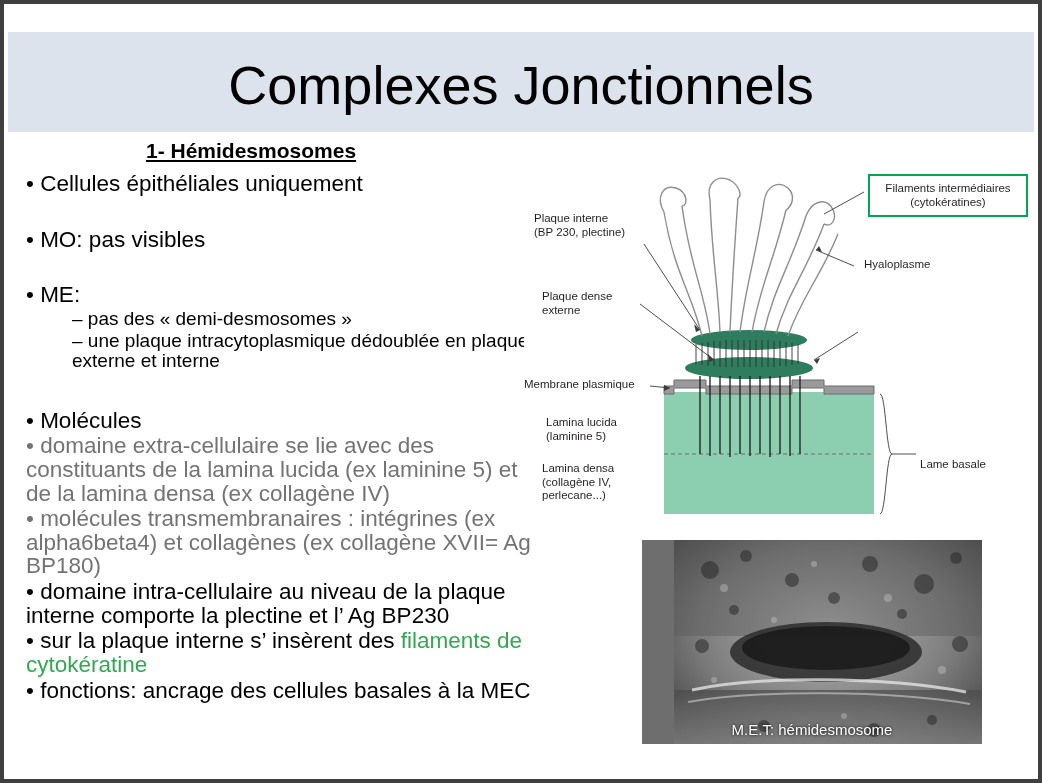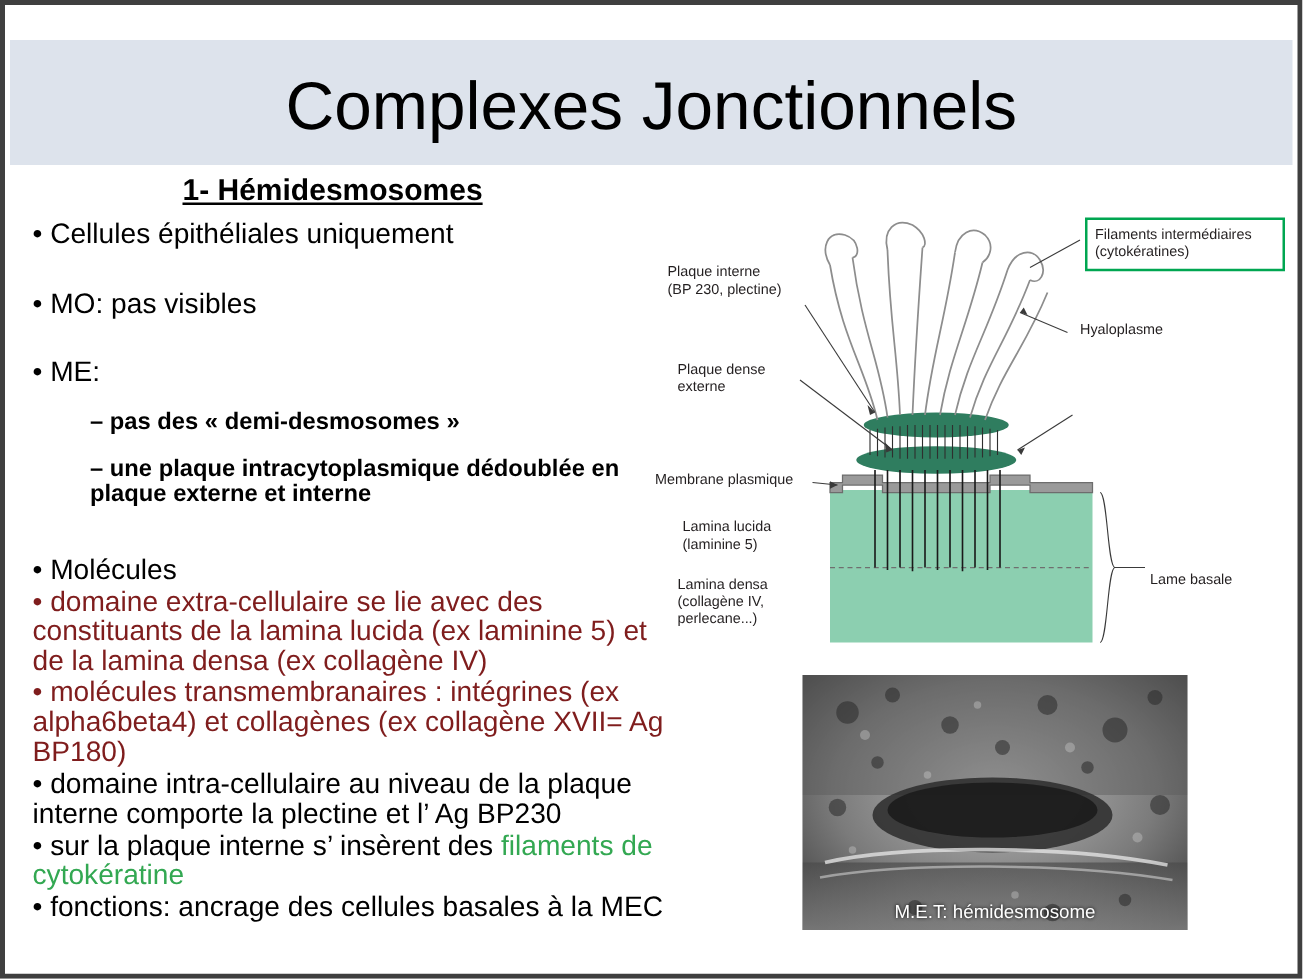--- a/index.html
+++ b/index.html
@@ -43,45 +43,44 @@
   
   #left-col {
     position: absolute;
     left: 22px;
     top: 136px;
     width: 510px;
     height: 640px;
   }
   #section-heading {
     margin-left: 120px;
-    font-size: 24px;
+    font-size: 21px;
     font-weight: bold;
     text-decoration: underline;
     color: #000000;
     line-height: 1.05;
   }
   .bullet {
     font-size: 22.5px;
     color: #000000;
     line-height: 1.05;
     margin-top: 10px;
   }
   .bullet.tight {
     margin-top: 2px;
   }
   .sub {
     font-size: 19px;
     color: #000000;
     line-height: 1.05;
     margin-left: 46px;
-    margin-top: 18px;
-    font-weight: bold;
+    margin-top: 2px;
   }
   .red {
-    color: #7f1d1d;
+    color: #737373;
   }
   .green {
     color: #33a852;
   }
   .gap-m { height: 22px; }
   .gap-l { height: 28px; }
 
   
   #diagram {
     position: absolute;
@@ -101,20 +100,21 @@
     line-height: 1.18;
     font-family: "Liberation Sans", sans-serif;
   }
   .dbox {
     position: absolute;
     box-sizing: border-box;
     padding: 5px 6px;
     font-size: 11.5px;
     line-height: 1.25;
     color: #231f20;
+    text-align: center;
     background: #ffffff;
   }
   #box-filaments {
     border: 2.5px solid #00a651;
     left: 344px;
     top: 20px;
     width: 160px;
   }
   #box-proteines {
     border: 2.5px solid #ed1c24;
@@ -125,20 +125,21 @@
 
   
   #micrograph {
     position: absolute;
     left: 638px;
     top: 536px;
     width: 308px;
     height: 204px;
     background: #6e6e6e;
     overflow: hidden;
+    padding-left: 32px;
   }
   #micro-caption {
     position: absolute;
     left: 0;
     bottom: 6px;
     width: 100%;
     text-align: center;
     color: #ffffff;
     font-size: 15px;
     text-shadow: 0 0 3px #000;

